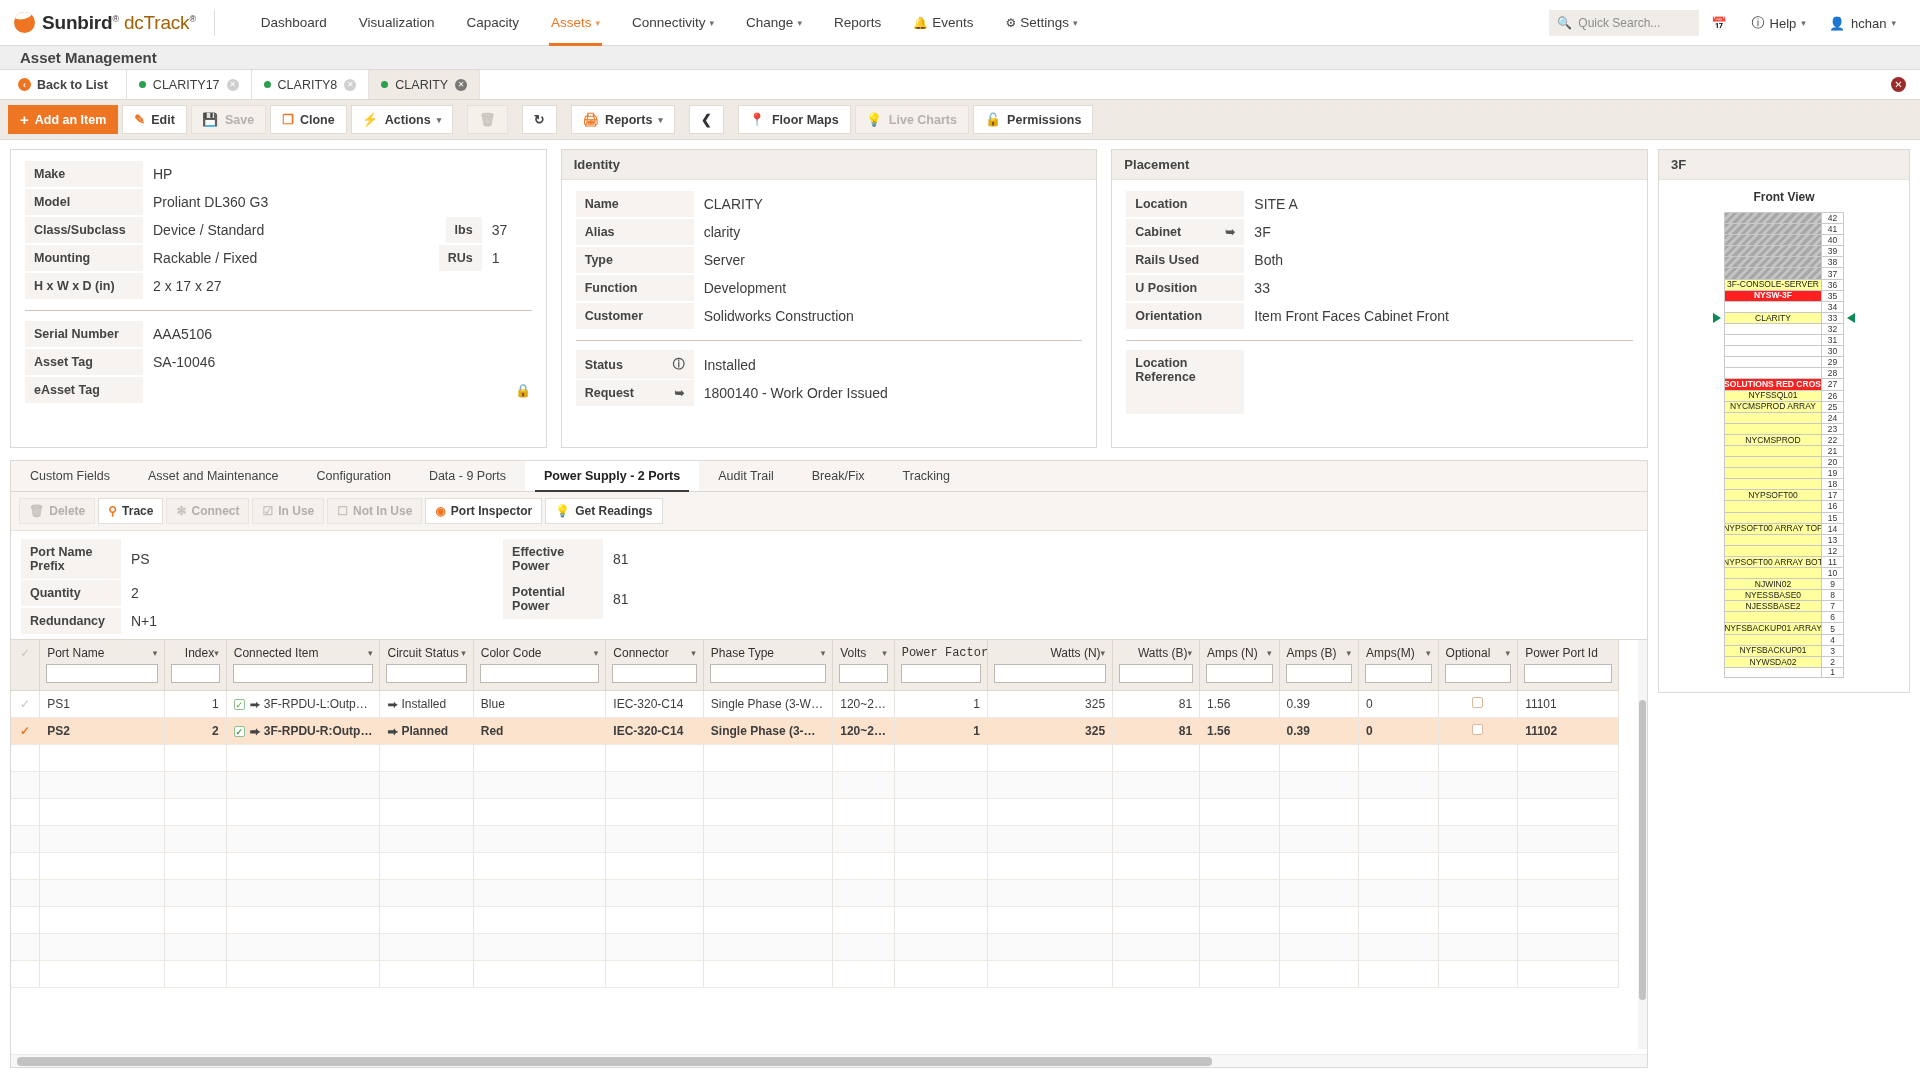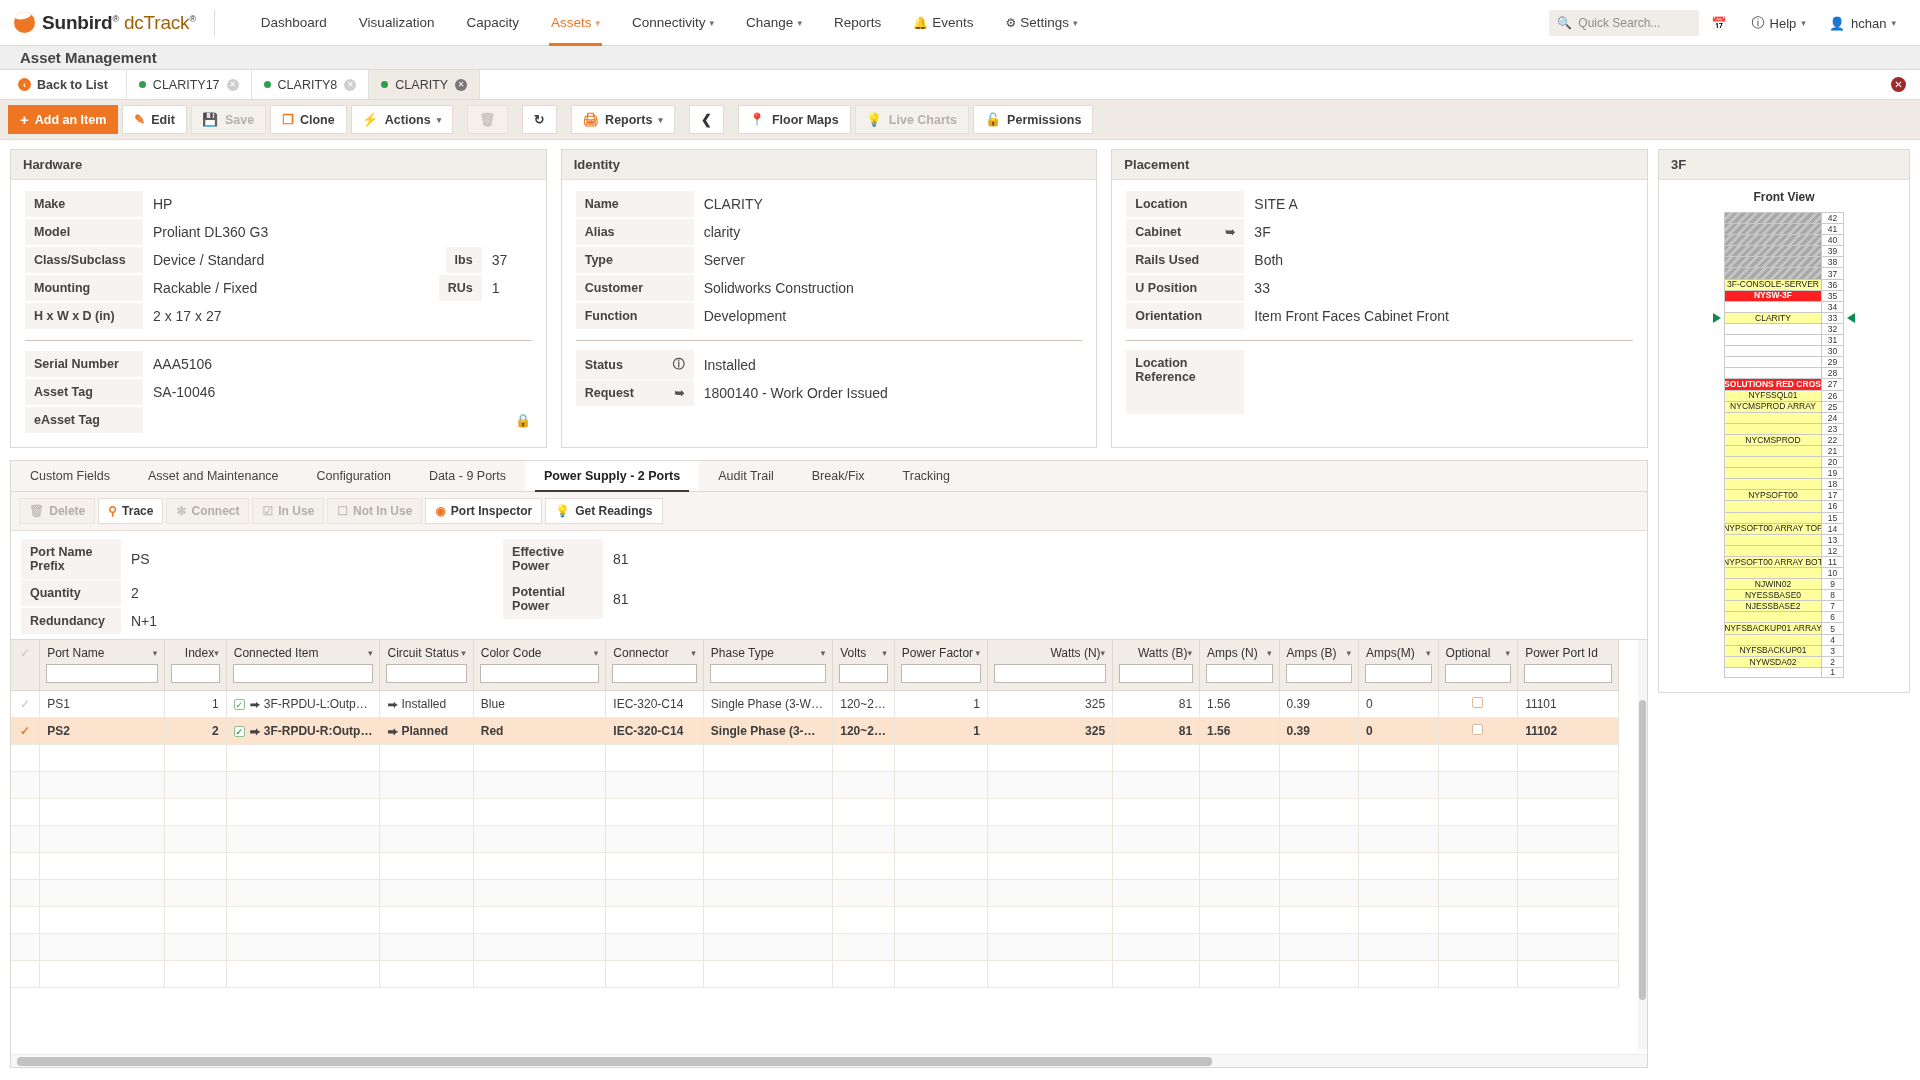--- a/index.html
+++ b/index.html
@@ -281,21 +281,20 @@
       <span>Permissions</span>
     </div>
 </div>
 
 <div class="body">
   <div class="leftcol">
 
     <div class="panelrow">
 
       <div class="panel">
-        <div class="panel-hd">Hardware</div>
         <div class="panel-bd">
           <div class="frow">
             <div class="flabel">Make</div>
             <div class="fval">HP</div>
           </div>
           <div class="frow">
             <div class="flabel">Model</div>
             <div class="fval">Proliant DL360 G3</div>
           </div>
           <div class="frow">
@@ -344,26 +343,26 @@
           </div>
           <div class="frow">
             <div class="flabel">Alias</div>
             <div class="fval">clarity</div>
           </div>
           <div class="frow">
             <div class="flabel">Type</div>
             <div class="fval">Server</div>
           </div>
           <div class="frow">
+            <div class="flabel">Function</div>
+            <div class="fval">Development</div>
+          </div>
+          <div class="frow">
             <div class="flabel">Customer</div>
             <div class="fval">Solidworks Construction</div>
-          </div>
-          <div class="frow">
-            <div class="flabel">Function</div>
-            <div class="fval">Development</div>
           </div>
           <div class="hr"></div>
           <div class="frow">
             <div class="flabel">
               <span>Status</span>
               <span class="ico-gray">ⓘ</span>
             </div>
             <div class="fval">Installed</div>
           </div>
           <div class="frow">
@@ -579,21 +578,21 @@
                     <div class="th-f"><input type="text" style=""></div>
                   </th>
                   <th>
                     <div class="th-in">
                       <span>Volts</span>
                       <span class="caret">▾</span>
                     </div>
                     <div class="th-f"><input type="text" style=""></div>
                   </th>
                   <th>
-                    <div class="th-in" style="justify-content: space-between;">
+                    <div class="th-in" style="justify-content: space-between; font-family: Liberation Mono, monospace;">
                       <span>Power Factor</span>
                       <span class="caret">▾</span>
                     </div>
                     <div class="th-f"><input type="text" style=""></div>
                   </th>
                   <th>
                     <div class="th-in" style="justify-content: flex-end;">
                       <span>Watts (N)</span>
                       <span class="caret">▾</span>
                     </div>

